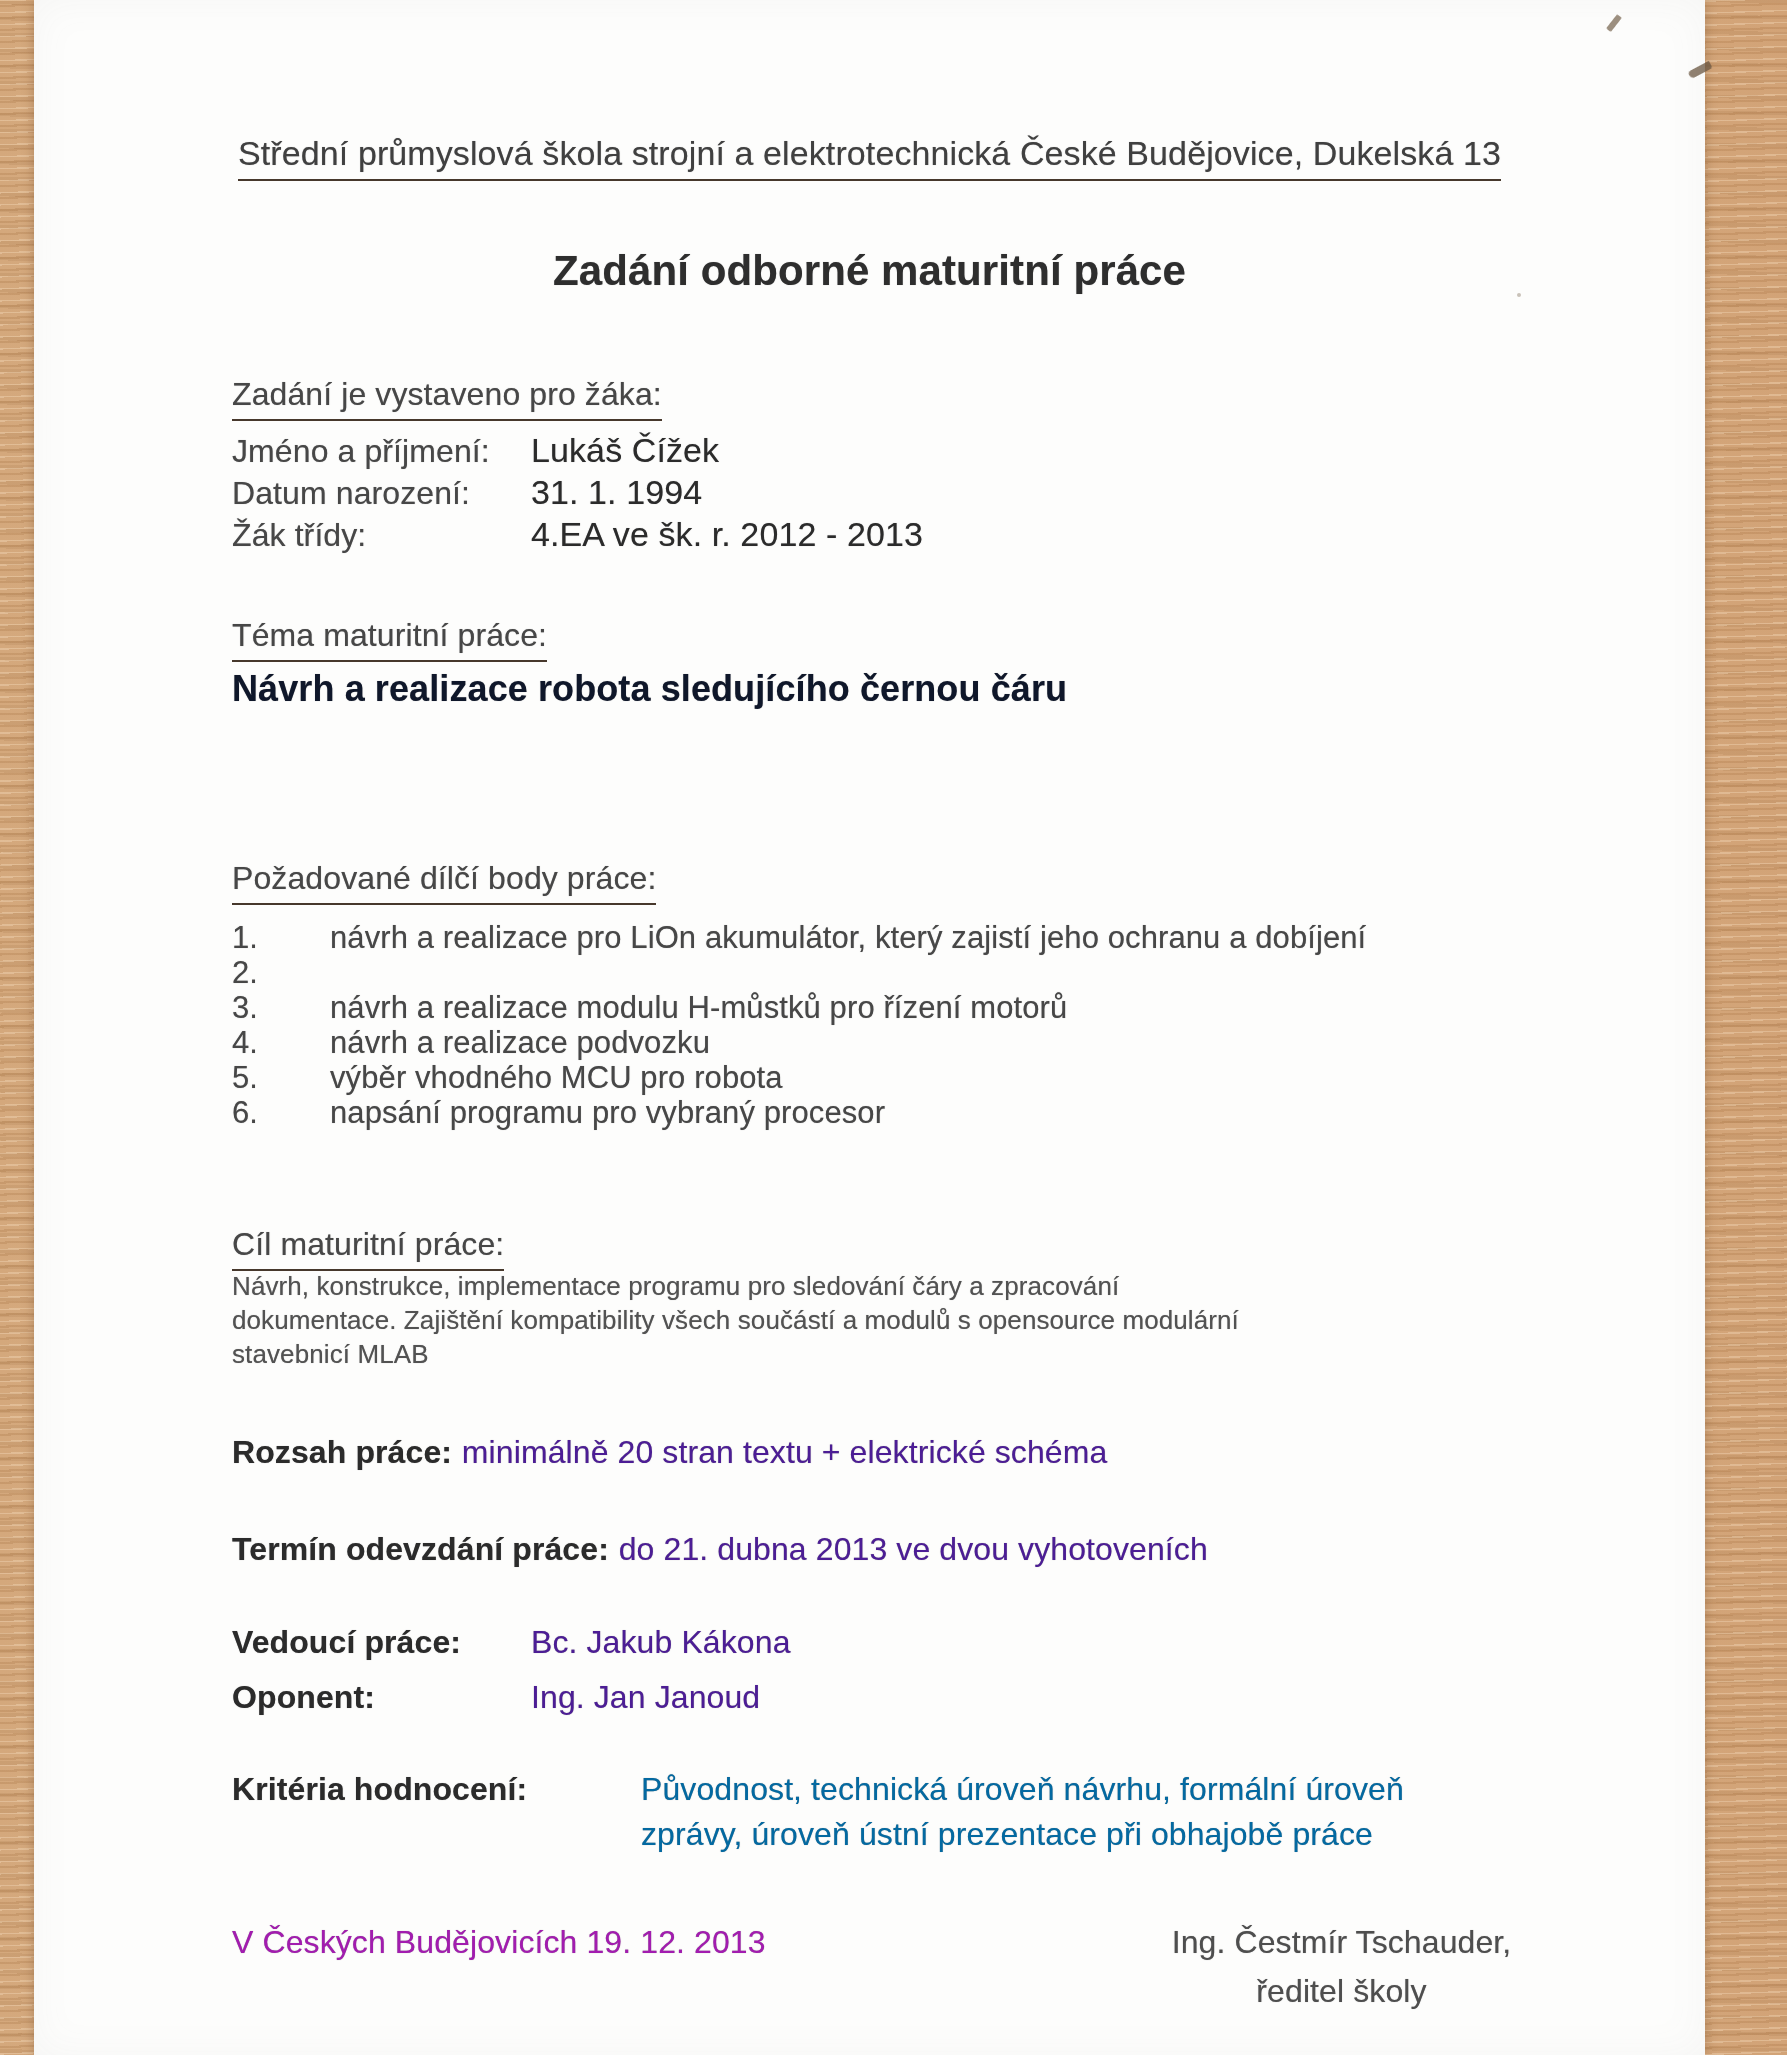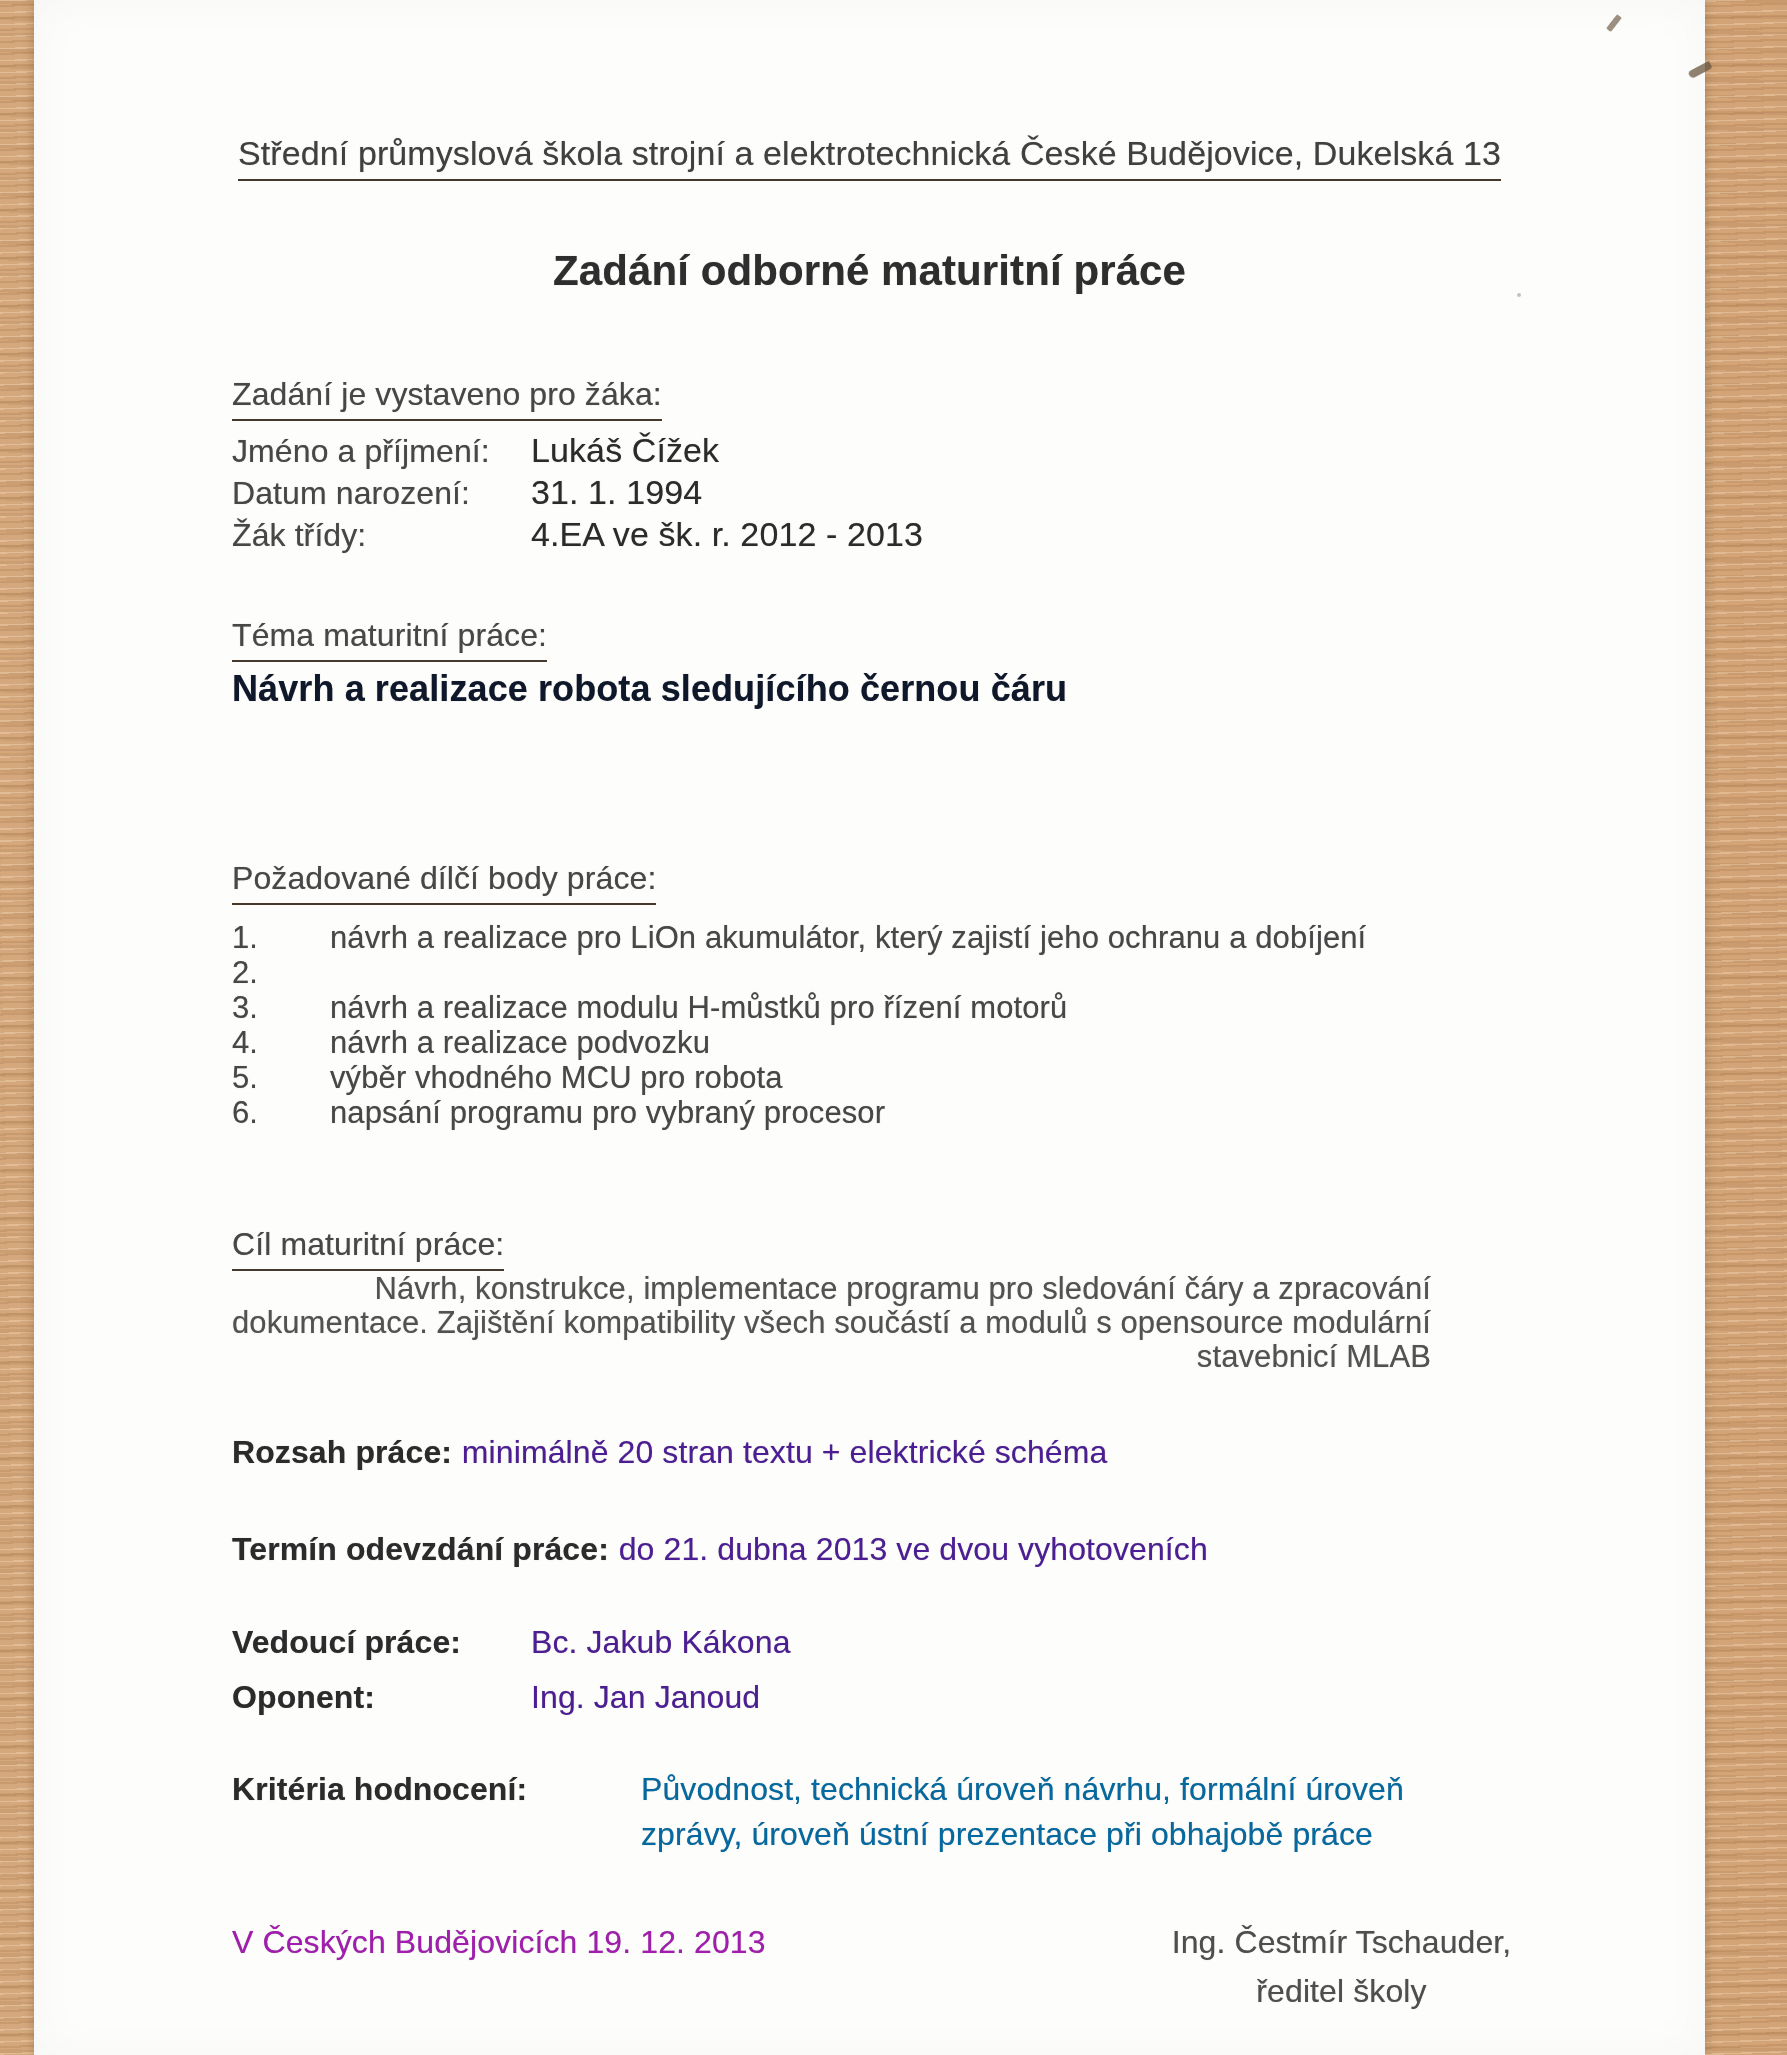--- a/index.html
+++ b/index.html
@@ -109,21 +109,21 @@
     </div>
     <div class="list-item">
       <span class="list-num">6.</span>
         <span>napsání programu pro vybraný procesor</span>
     </div>
   </div>
 
   <div class="t u" style="top:1226px;left:198px;">
     <span class="ul">Cíl maturitní práce:</span>
   </div>
-  <div class="t" style="top:1271px;left:198px;font-size:31px;text-align:right;">
+  <div class="t" style="top:1271px;left:198px;font-size:26px;">
     <div class="goal-line">Návrh, konstrukce, implementace programu pro sledování čáry a zpracování</div>
     <div class="goal-line">dokumentace. Zajištění kompatibility všech součástí a modulů s opensource modulární</div>
     <div class="goal-line">stavebnicí MLAB</div>
   </div>
 
   <div class="t" style="top:1434px;left:198px;">
     <span class="b">Rozsah práce:</span><span class="val-n" style="margin-left:9.8px;">minimálně 20 stran textu + elektrické schéma</span>
   </div>
 
   <div class="t" style="top:1531px;left:198px;">

